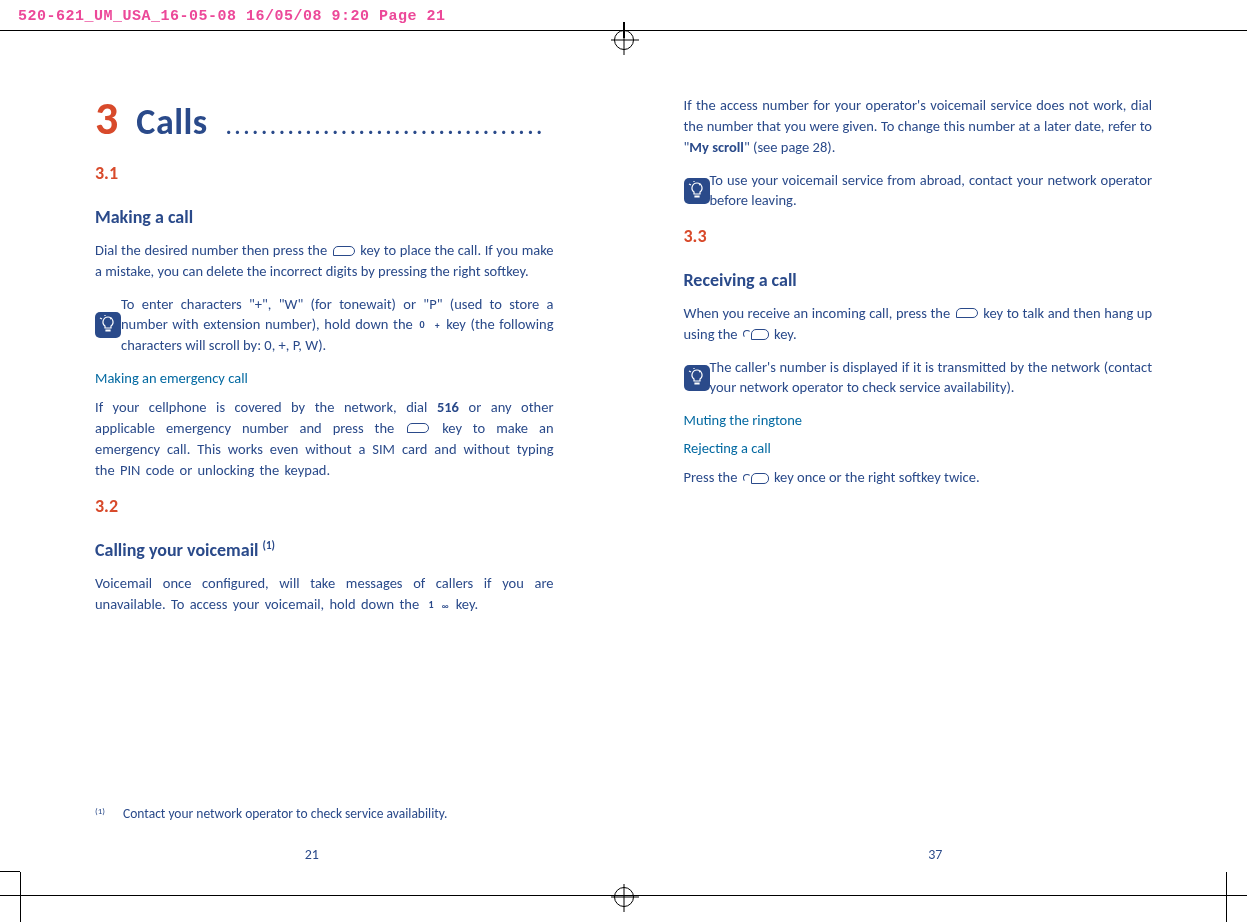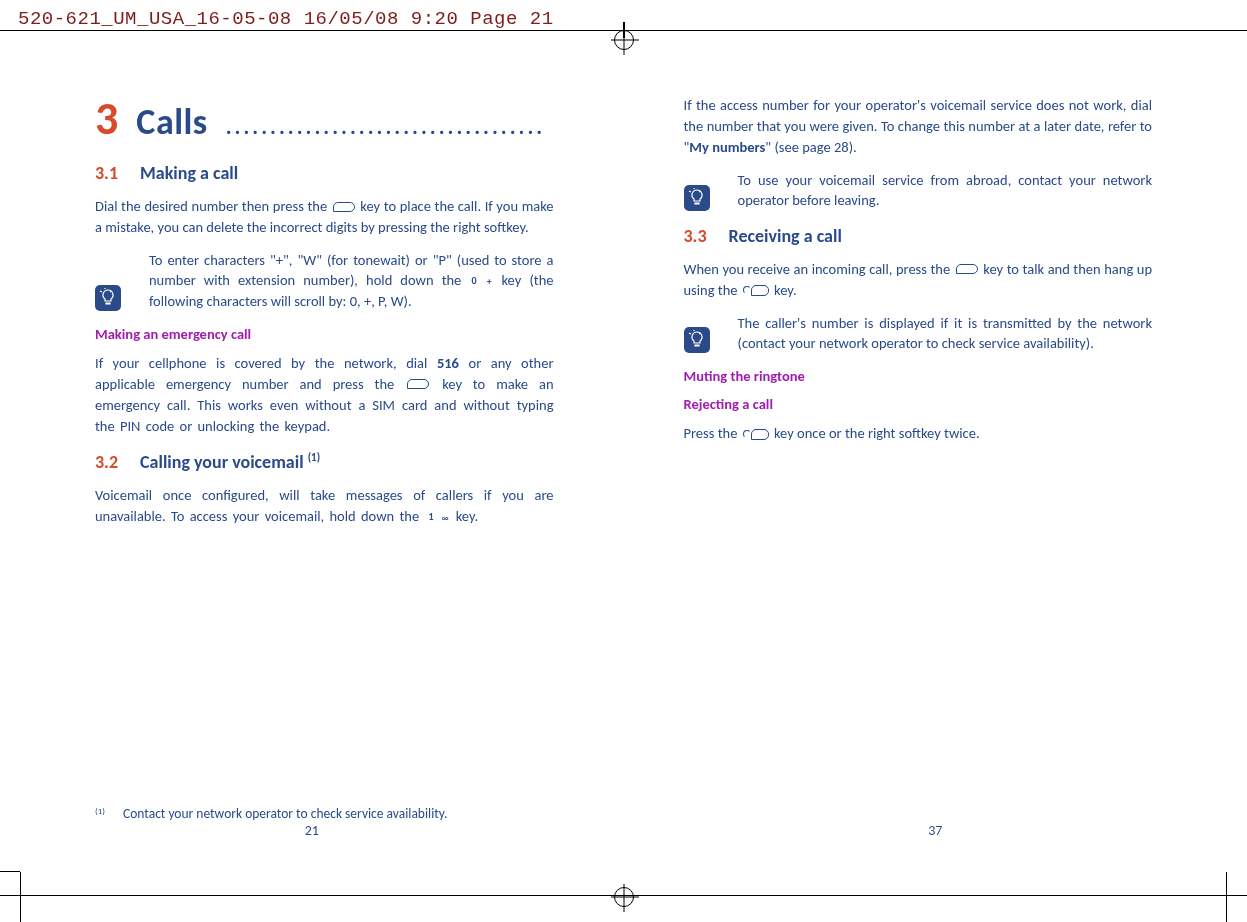--- a/index.html
+++ b/index.html
@@ -9,23 +9,24 @@
     width: 1247px;
     height: 922px;
     position: relative;
     color: #2a4a8a;
   }
   .print-header {
     position: absolute;
     top: 8px;
     left: 18px;
     font-family: "Courier New", monospace;
-    font-size: 19px;
-    color: #7f1d1d;
+    font-size: 15px;
+    color: #ec4899;
     letter-spacing: 0.5px;
+    font-weight: bold;
   }
   .top-rule {
     position: absolute;
     top: 30px;
     left: 0;
     right: 0;
     border-top: 1px solid #000;
   }
   .top-rule::after {
     content: "";
@@ -108,45 +109,46 @@
     white-space: nowrap;
     letter-spacing: 3px;
   }
 
   .section-head {
     display: flex;
     gap: 22px;
     margin: 14px 0 12px 0;
     font-size: 18px;
     font-weight: bold;
+    flex-direction: column;
   }
   .section-num { color: #d84a2b; }
   .section-title { color: #2a4a8a; }
   .section-title sup { font-size: 11px; }
 
   p.body {
     font-size: 14.5px;
     line-height: 1.45;
     color: #2a4a8a;
     margin-bottom: 12px;
     text-align: justify;
   }
   p.body.wide { word-spacing: 2px; }
   .bold { font-weight: bold; }
   .subhead {
     font-size: 14.5px;
-    font-weight: bold;
-    color: #a21caf;
+    font-weight: normal;
+    color: #0369a1;
     margin: 6px 0 10px 0;
   }
 
   .tip {
     display: flex;
-    align-items: flex-end;
-    gap: 28px;
+    align-items: center;
+    gap: 0;
     margin: 6px 0 14px 0;
   }
   .tip-icon {
     flex: 0 0 26px;
     width: 26px;
     height: 26px;
     background: #2a4a8a;
     border-radius: 5px;
     position: relative;
     margin-top: 2px;
@@ -267,21 +269,21 @@
     left: 95px;
     right: 70px;
     font-size: 13.5px;
     color: #2a4a8a;
     display: flex;
     gap: 18px;
   }
   .footnote sup { font-size: 9px; }
   .page-num {
     position: absolute;
-    bottom: 28px;
+    bottom: 4px;
     left: 50%;
     transform: translateX(-50%);
     font-size: 14px;
     color: #2a4a8a;
   }
 </style>
 </head>
 <body>
 
 <div class="print-header">520-621_UM_USA_16-05-08  16/05/08  9:20  Page 21</div>
@@ -349,21 +351,21 @@
     <div class="footnote">
       <sup>(1)</sup>
       <span>Contact your network operator to check service availability.</span>
     </div>
     <div class="page-num">21</div>
   </div>
 
   <div class="page right">
 
     <p class="body">
-      <span>If the access number for your operator's voicemail service does not work, dial the number that you were given. To change this number at a later date, refer to "</span><span class="bold">My numbers</span><span>" (see page 28).</span>
+      <span>If the access number for your operator's voicemail service does not work, dial the number that you were given. To change this number at a later date, refer to "</span><span class="bold">My scroll</span><span>" (see page 28).</span>
     </p>
 
     <div class="tip">
       <div class="tip-icon">
         <svg width="20" height="20" viewBox="0 0 20 20">
             <path d="M10 2a5 5 0 00-3 9v2h6v-2a5 5 0 00-3-9zm-2 13h4v1H8zm4-11l2-1m-10 1l-2-1m5-2V0" stroke="#fff" stroke-width="1.2" fill="none"></path>
           </svg>
       </div>
       <div class="tip-text">To use your voicemail service from abroad, contact your network operator before leaving.</div>
     </div>

